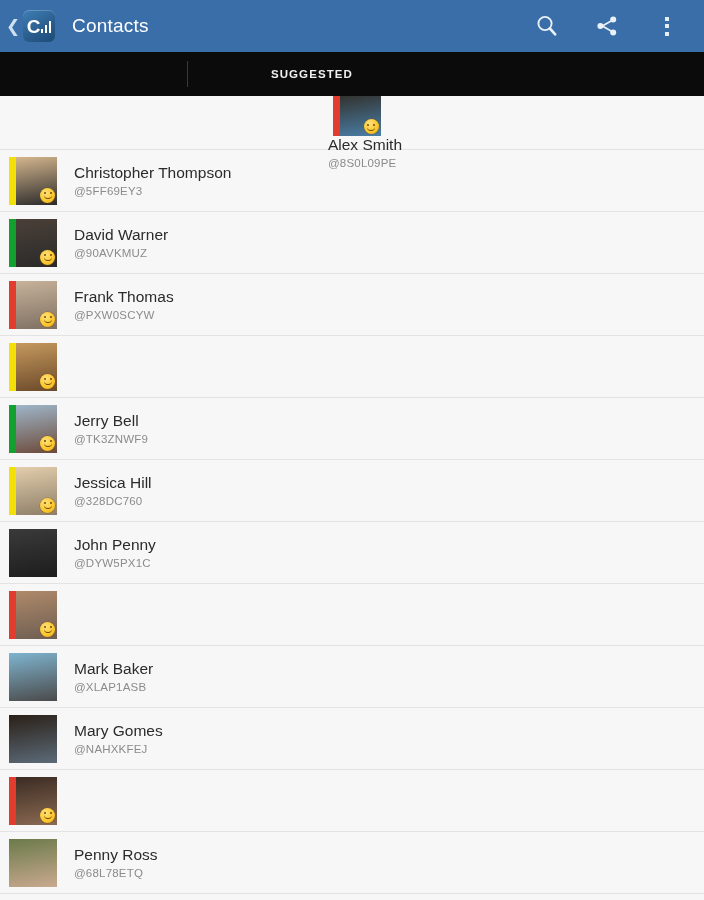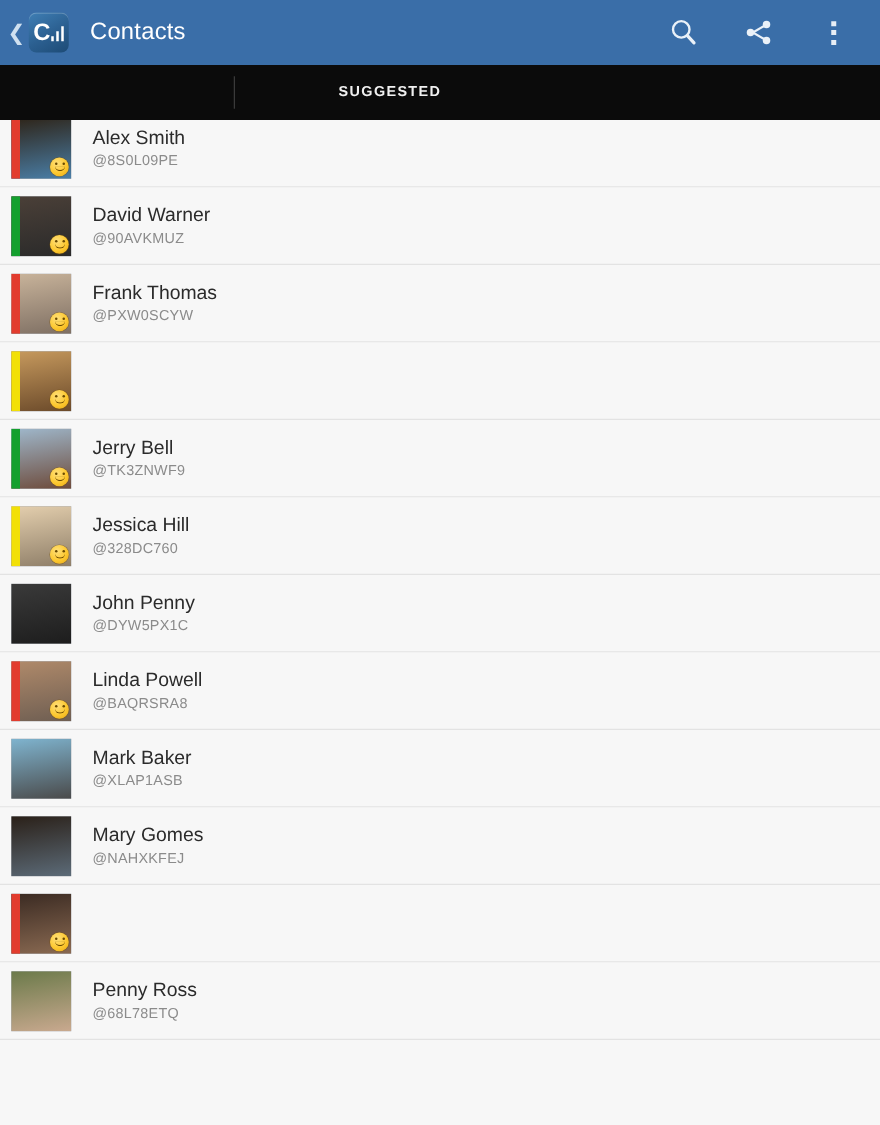--- a/index.html
+++ b/index.html
@@ -144,21 +144,21 @@
   .row {
     height: 62px;
     display: flex;
     align-items: center;
     padding-left: 9px;
     border-bottom: 1px solid #e3e3e3;
     background: #f7f7f7;
     box-sizing: border-box;
     cursor: pointer;
   }
-  .row:first-child { margin-top: -8px; }
+  .row:first-child { margin-top: -8px; flex-direction: column; }
 
   .avatar {
     width: 48px;
     height: 48px;
     position: relative;
     flex: 0 0 auto;
     overflow: hidden;
     background: #9aa0a6;
   }
   .avatar .photo {
@@ -286,20 +286,33 @@
           <div class="mouth"></div>
         </div>
       </div>
       <div class="meta">
         <div class="name">Alex Smith</div>
         <div class="handle">@8S0L09PE</div>
       </div>
     </div>
     <div class="row">
       <div class="avatar">
+        <div class="photo" style="background: linear-gradient(170deg, rgb(216, 185, 143) 0%, rgb(43, 43, 43) 100%);"></div>
+        <div class="stripe" style="background: rgb(242, 224, 7);"></div>
+        <div class="badge">
+          <div class="mouth"></div>
+        </div>
+      </div>
+      <div class="meta">
+        <div class="name">Christopher Thompson</div>
+        <div class="handle">@5FF69EY3</div>
+      </div>
+    </div>
+    <div class="row">
+      <div class="avatar">
         <div class="photo" style="background: linear-gradient(170deg, rgb(75, 64, 56) 0%, rgb(42, 42, 42) 100%);"></div>
         <div class="stripe" style="background: rgb(20, 160, 46);"></div>
         <div class="badge">
           <div class="mouth"></div>
         </div>
       </div>
       <div class="meta">
         <div class="name">David Warner</div>
         <div class="handle">@90AVKMUZ</div>
       </div>
@@ -362,24 +375,20 @@
       </div>
     </div>
     <div class="row">
       <div class="avatar">
         <div class="photo" style="background: linear-gradient(170deg, rgb(176, 138, 106) 0%, rgb(110, 94, 82) 100%);"></div>
         <div class="stripe" style="background: rgb(226, 60, 46);"></div>
         <div class="badge">
           <div class="mouth"></div>
         </div>
       </div>
-      <div class="meta">
-        <div class="name">Linda Powell</div>
-        <div class="handle">@BAQRSRA8</div>
-      </div>
     </div>
     <div class="row">
       <div class="avatar">
         <div class="photo" style="background: linear-gradient(170deg, rgb(127, 180, 207) 0%, rgb(74, 74, 74) 100%);"></div>
       </div>
       <div class="meta">
         <div class="name">Mark Baker</div>
         <div class="handle">@XLAP1ASB</div>
       </div>
     </div>

